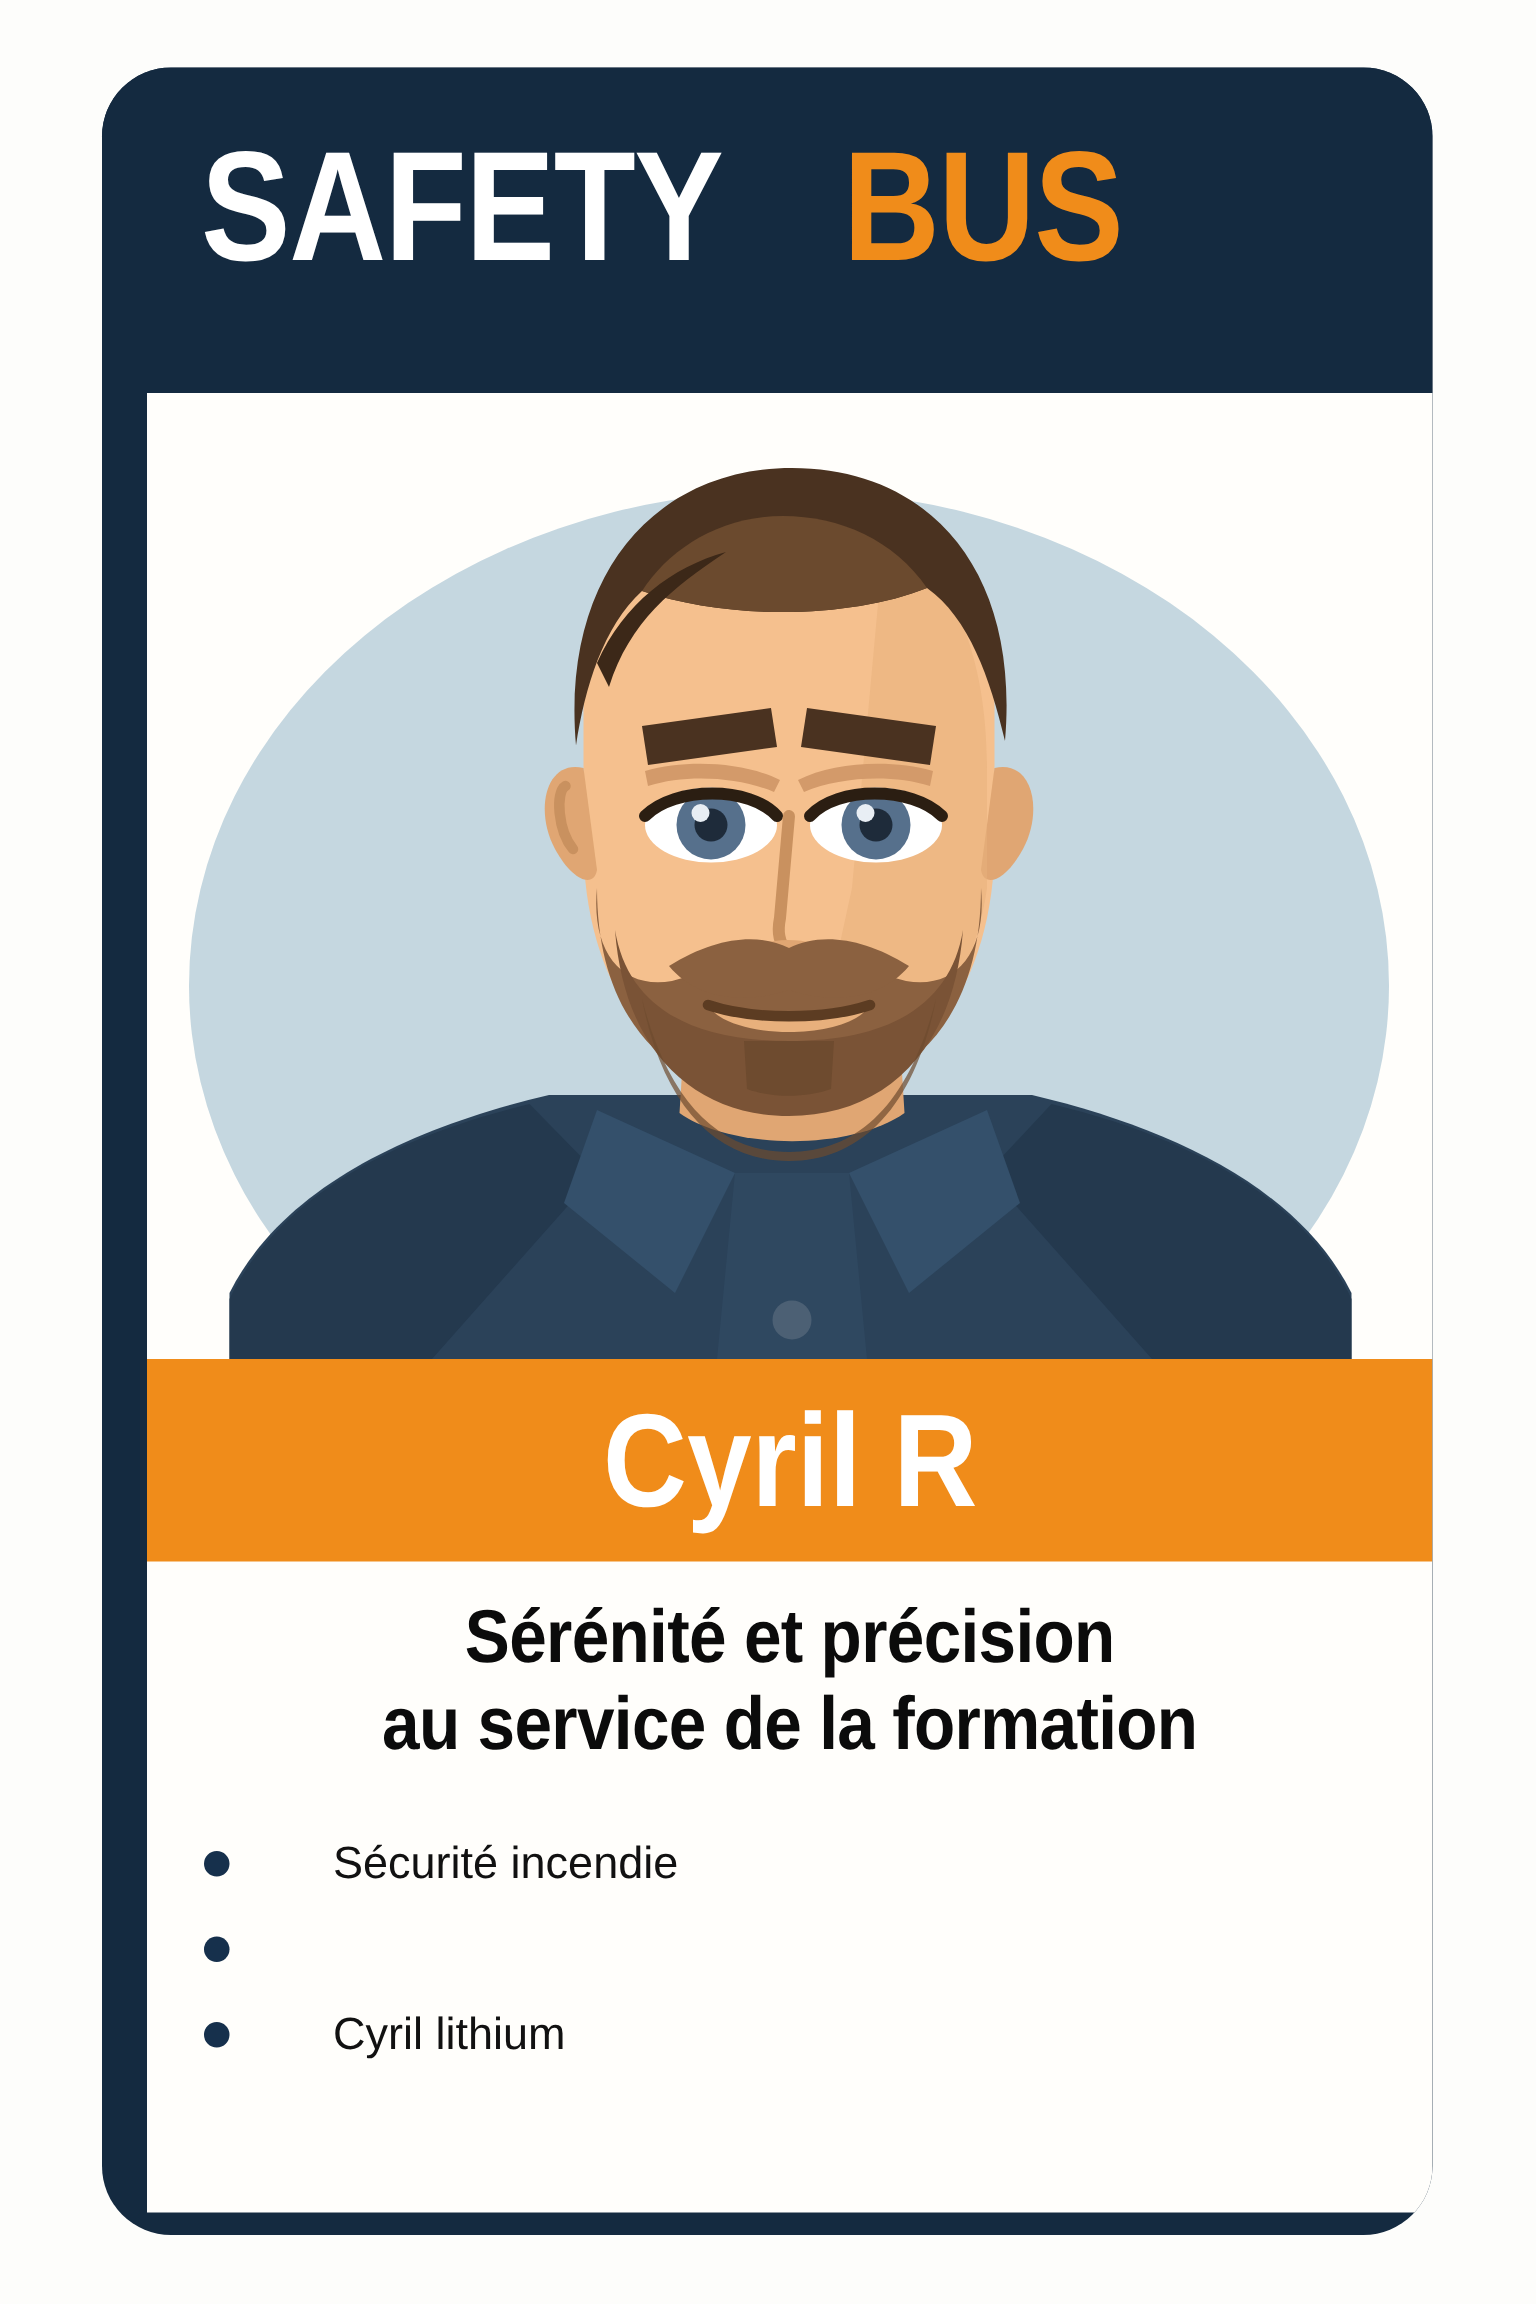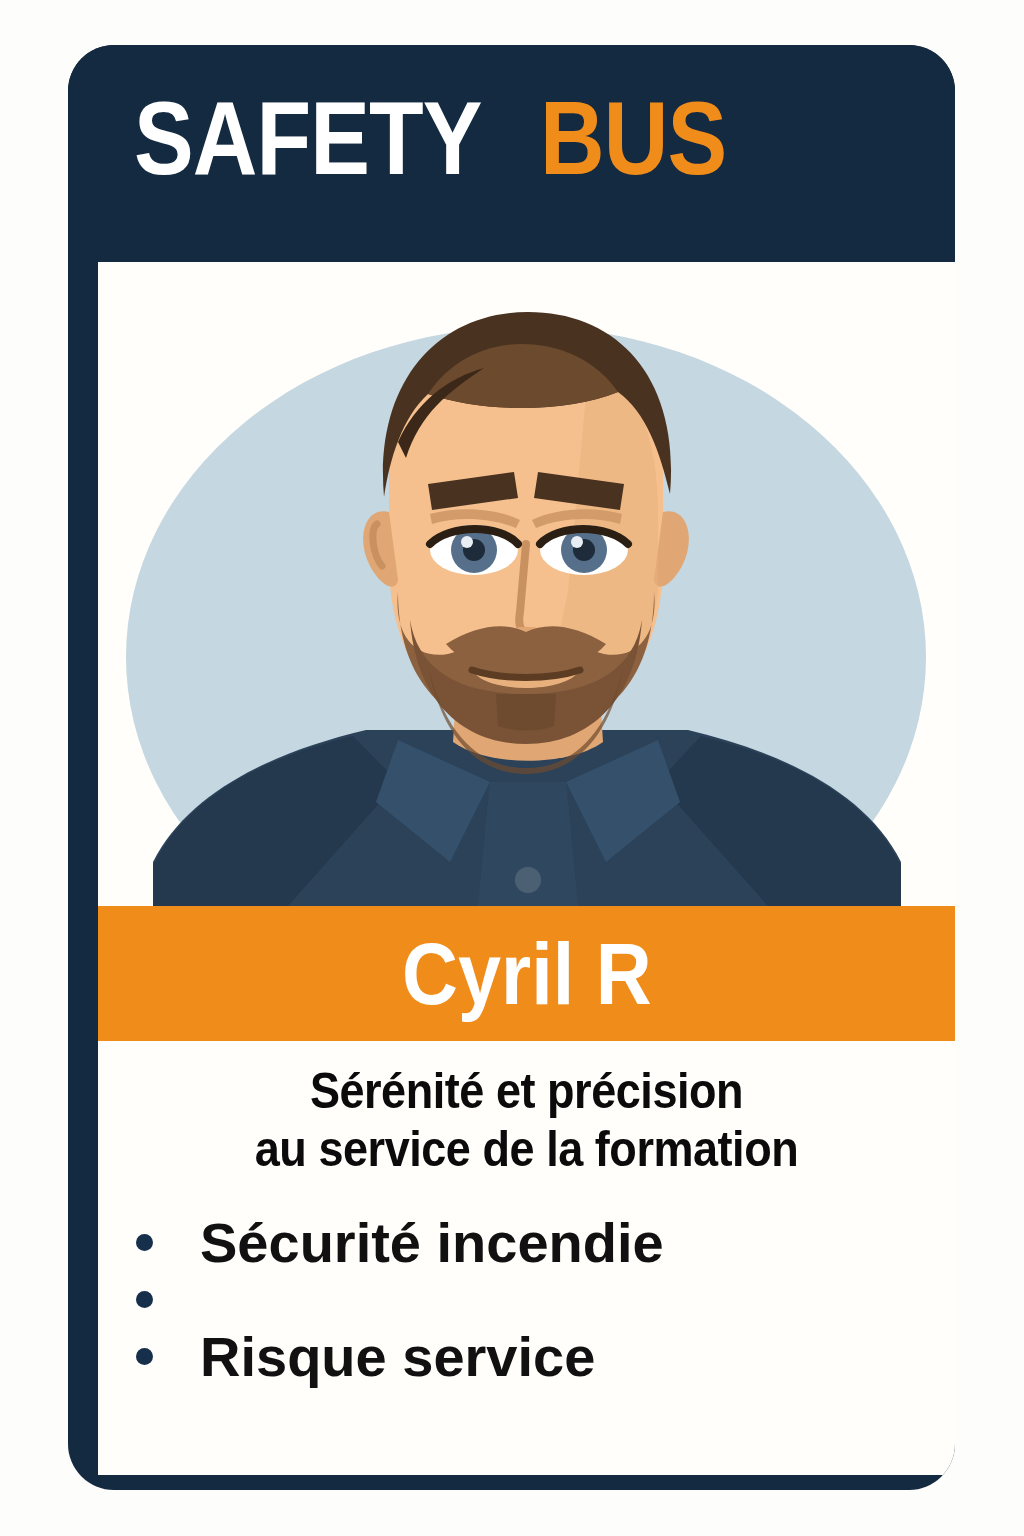--- a/index.html
+++ b/index.html
@@ -35,21 +35,21 @@
     width: 100%;
     height: 217px;
     background: #142A40;
   }
   #brand-lockup {
     position: absolute;
     left: 66px;
     top: 46px;
     display: flex;
     align-items: baseline;
-    gap: 2px;
+    gap: 24px;
     white-space: nowrap;
   }
   .brand-word {
     font-family: "Liberation Sans Narrow", "Liberation Sans", sans-serif;
     font-weight: bold;
     font-size: 104px;
     line-height: 0.92;
     letter-spacing: -1px;
     transform: scaleX(0.86);
     transform-origin: left bottom;
@@ -137,24 +137,24 @@
     padding-left: 22px;
   }
   .skill-bullet {
     width: 17px;
     height: 17px;
     border-radius: 50%;
     background: #16304C;
     flex: 0 0 auto;
   }
   .skill-label {
-    margin-left: 47px;
+    margin-left: 69px;
     font-family: "Liberation Sans", sans-serif;
-    font-weight: bold;
-    font-size: 56px;
+    font-weight: normal;
+    font-size: 30px;
     color: #111111;
     line-height: 1;
     white-space: nowrap;
   }
 </style>
 </head>
 <body>
 
 <div id="badge-card">
 
@@ -279,18 +279,18 @@
     <ul id="skills-list">
       <li class="skill-item">
         <span class="skill-bullet"></span>
         <span class="skill-label">Sécurité incendie</span>
       </li>
       <li class="skill-item">
         <span class="skill-bullet"></span>
       </li>
       <li class="skill-item">
         <span class="skill-bullet"></span>
-        <span class="skill-label">Risque service</span>
+        <span class="skill-label">Cyril lithium</span>
       </li>
     </ul>
 
   </div>
 </div>
 
 </body></html>

